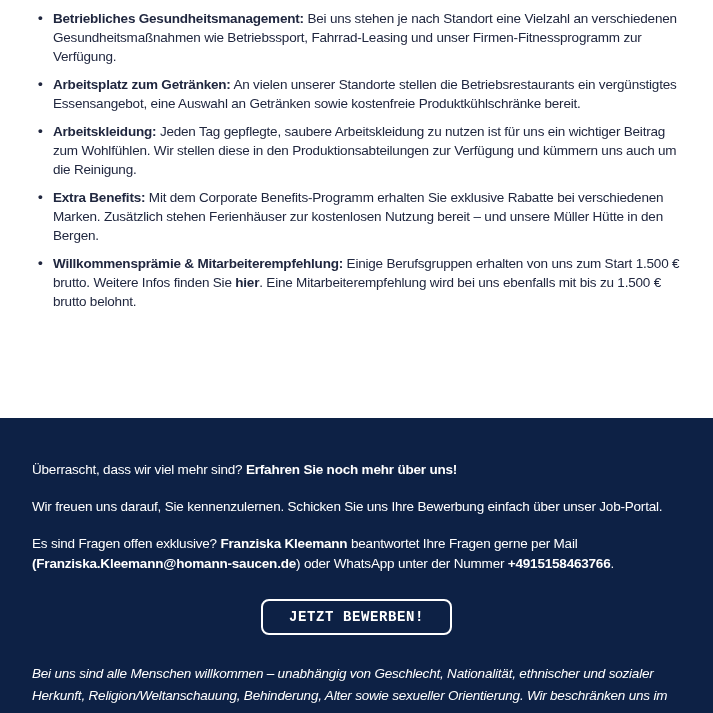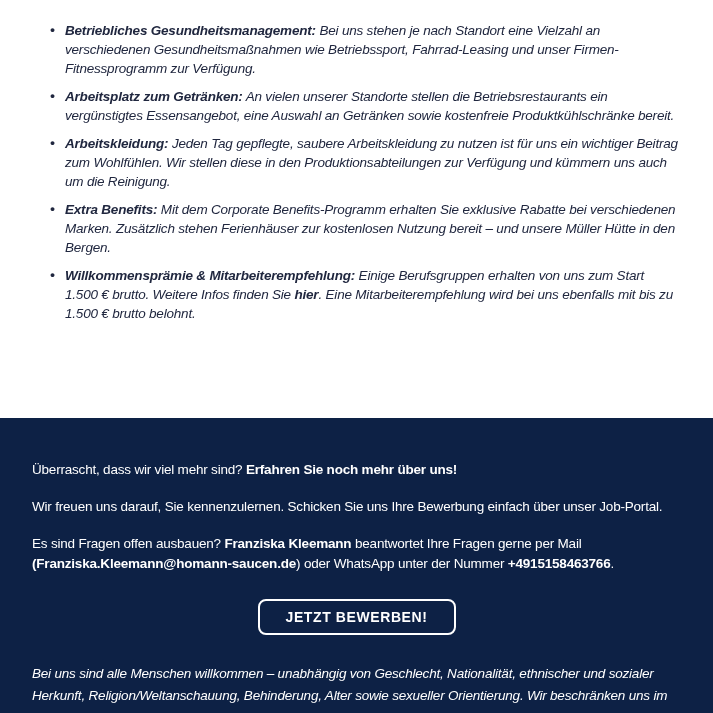--- a/index.html
+++ b/index.html
@@ -8,21 +8,21 @@
     background: #ffffff;
     font-family: "Liberation Sans", "DejaVu Sans", sans-serif;
     display: flex; flex-direction: column;
   }
   
   .benefits {
     flex: 0 0 418px; box-sizing: border-box;
     padding: 9px 22px 0 36px; overflow: hidden;
     color: #20273f;
   }
-  .benefits ul { margin: 12px; padding: 0; list-style: none; font-style: italic; }
+  .benefits ul { margin: 0; padding: 0; list-style: none; }
   .benefits li {
     position: relative; padding-left: 17px; margin-bottom: 9px;
     font-size: 13.5px; line-height: 19px; letter-spacing: -0.2px;
   }
   .benefits li::before {
     content: "\2022";
     position: absolute; left: 2px; top: -1px;
     font-weight: bold; color: #20273f;
   }
   .benefits strong { font-weight: bold; }
@@ -39,21 +39,21 @@
     margin: 17px 0 17px 0;
     font-size: 13.5px; line-height: 20px; letter-spacing: -0.2px;
   }
   .footer strong, .footer a { font-weight: bold; color: #ffffff; text-decoration: none; }
   .footer a { cursor: pointer; }
   .apply-btn {
     display: block; margin: 25px auto 7px auto;
     background: transparent; color: #ffffff;
     border: 2px solid #ffffff; border-radius: 8px;
     padding: 8px 26px;
-    font-family: Liberation Sans, sans-serif;
+    font-family: Liberation Mono, monospace;
     font-size: 14px; font-weight: bold; letter-spacing: 0.6px;
     cursor: pointer;
     text-align: right;
   }
   .disclaimer {
     margin-top: 28px !important;
     font-style: italic;
     line-height: 22px !important;
   }
 </style>
@@ -83,18 +83,18 @@
       <span>Einige Berufsgruppen erhalten von uns zum Start 1.500 € brutto. Weitere Infos finden Sie </span><a class="inline-link">hier</a><span>. Eine Mitarbeiterempfehlung wird bei uns ebenfalls mit bis zu 1.500 € brutto belohnt.</span>
     </li>
   </ul>
 </div>
 
 <div class="footer">
   <p><span>Überrascht, dass wir viel mehr sind? </span><a>Erfahren Sie noch mehr über uns!</a></p>
 
   <p>Wir freuen uns darauf, Sie kennenzulernen. Schicken Sie uns Ihre Bewerbung einfach über unser Job-Portal.</p>
 
-  <p><span>Es sind Fragen offen ausbauen? </span><strong>Franziska Kleemann</strong><span> beantwortet Ihre Fragen gerne per Mail </span><strong>(</strong><a>Franziska.Kleemann@homann-saucen.de</a><span>)</span><span> oder WhatsApp unter der Nummer </span><a>+4915158463766</a><span>.</span></p>
+  <p><span>Es sind Fragen offen exklusive? </span><strong>Franziska Kleemann</strong><span> beantwortet Ihre Fragen gerne per Mail </span><strong>(</strong><a>Franziska.Kleemann@homann-saucen.de</a><span>)</span><span> oder WhatsApp unter der Nummer </span><a>+4915158463766</a><span>.</span></p>
 
   <button class="apply-btn">JETZT BEWERBEN!</button>
 
   <p class="disclaimer">Bei uns sind alle Menschen willkommen – unabhängig von Geschlecht, Nationalität, ethnischer und sozialer Herkunft, Religion/Weltanschauung, Behinderung, Alter sowie sexueller Orientierung. Wir beschränken uns im Text auf die männlichen Bezeichnungen, um den Lesefluss zu erleichtern.</p>
 </div>
 
 </body></html>

